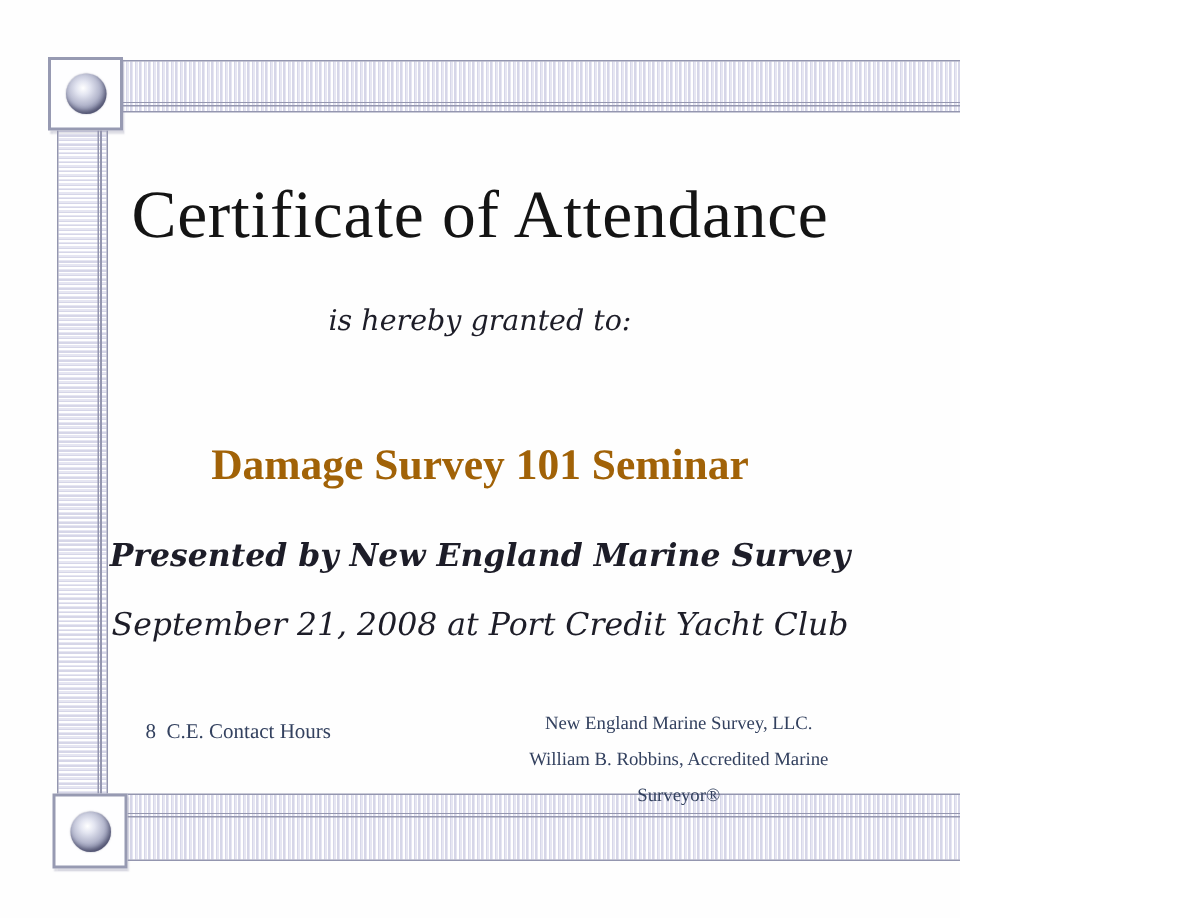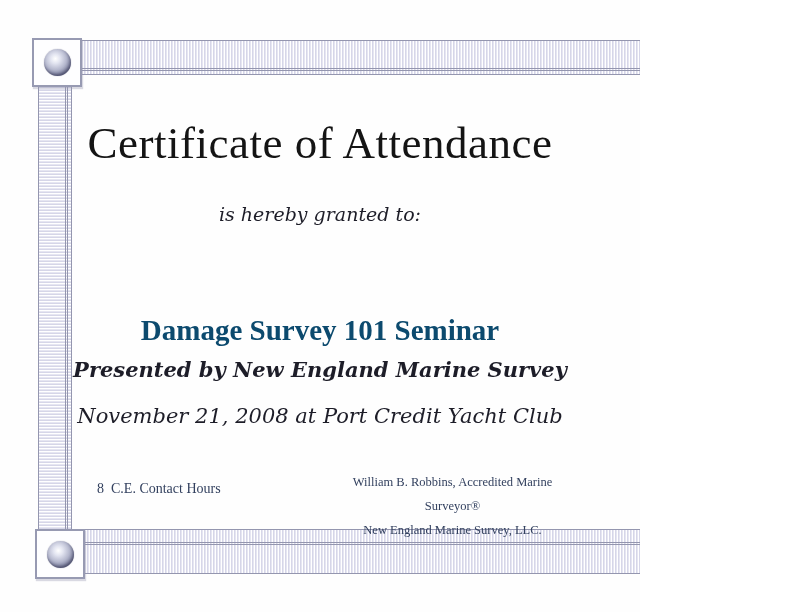--- a/index.html
+++ b/index.html
@@ -76,21 +76,21 @@
   .line { position: absolute; left: 0; right: 0; text-align: center; line-height: 1.1; }
   .title {
     top: 119px; font-size: 45px; letter-spacing: 0.5px; color: #141414;
   }
   .script {
     font-family: "DejaVu Serif", serif; font-style: italic; color: #1d1d28; margin-top: 37px;
   }
   .subtitle   { top: 167px; font-size: 19px; }
   .recipient  { top: 212px; font-size: 28px; font-weight: bold; color: #121212; }
   .completion { top: 257px; font-size: 21px; }
-  .course     { top: 295px; font-size: 29px; font-weight: bold; color: #0c4a6e; margin-top: 20px; }
+  .course     { top: 295px; font-size: 29px; font-weight: bold; color: #a16207; }
   .presented  { top: 321px; font-size: 21px; font-weight: bold; }
   .dateloc    { top: 368px; font-size: 21px; }
   .city       { top: 404px; font-size: 21px; }
 
   .footer-left {
     position: absolute; left: 97px; top: 481px;
     font-size: 14px; color: #33415f; white-space: pre;
   }
   .footer-right {
     position: absolute; left: 330px; top: 470px; width: 245px;
@@ -119,22 +119,22 @@
   </div>
   <div class="plate plate-br">
     <div class="grommet"></div>
   </div>
 
   <div class="content">
     <div class="line title">Certificate of Attendance</div>
     <div class="line script subtitle">is hereby granted to:</div>
     <div class="line course">Damage Survey 101 Seminar</div>
     <div class="line script presented">Presented by New England Marine Survey</div>
-    <div class="line script dateloc">November 21, 2008 at Port Credit Yacht Club</div>
+    <div class="line script dateloc">September 21, 2008 at Port Credit Yacht Club</div>
 
     <div class="footer-left">8  C.E. Contact Hours</div>
     <div class="footer-right">
+      <div class="sig-line">New England Marine Survey, LLC.</div>
       <div class="sig-line">William B. Robbins, Accredited Marine Surveyor®</div>
-      <div class="sig-line">New England Marine Survey, LLC.</div>
     </div>
   </div>
 
 </div>
 
 </body></html>

